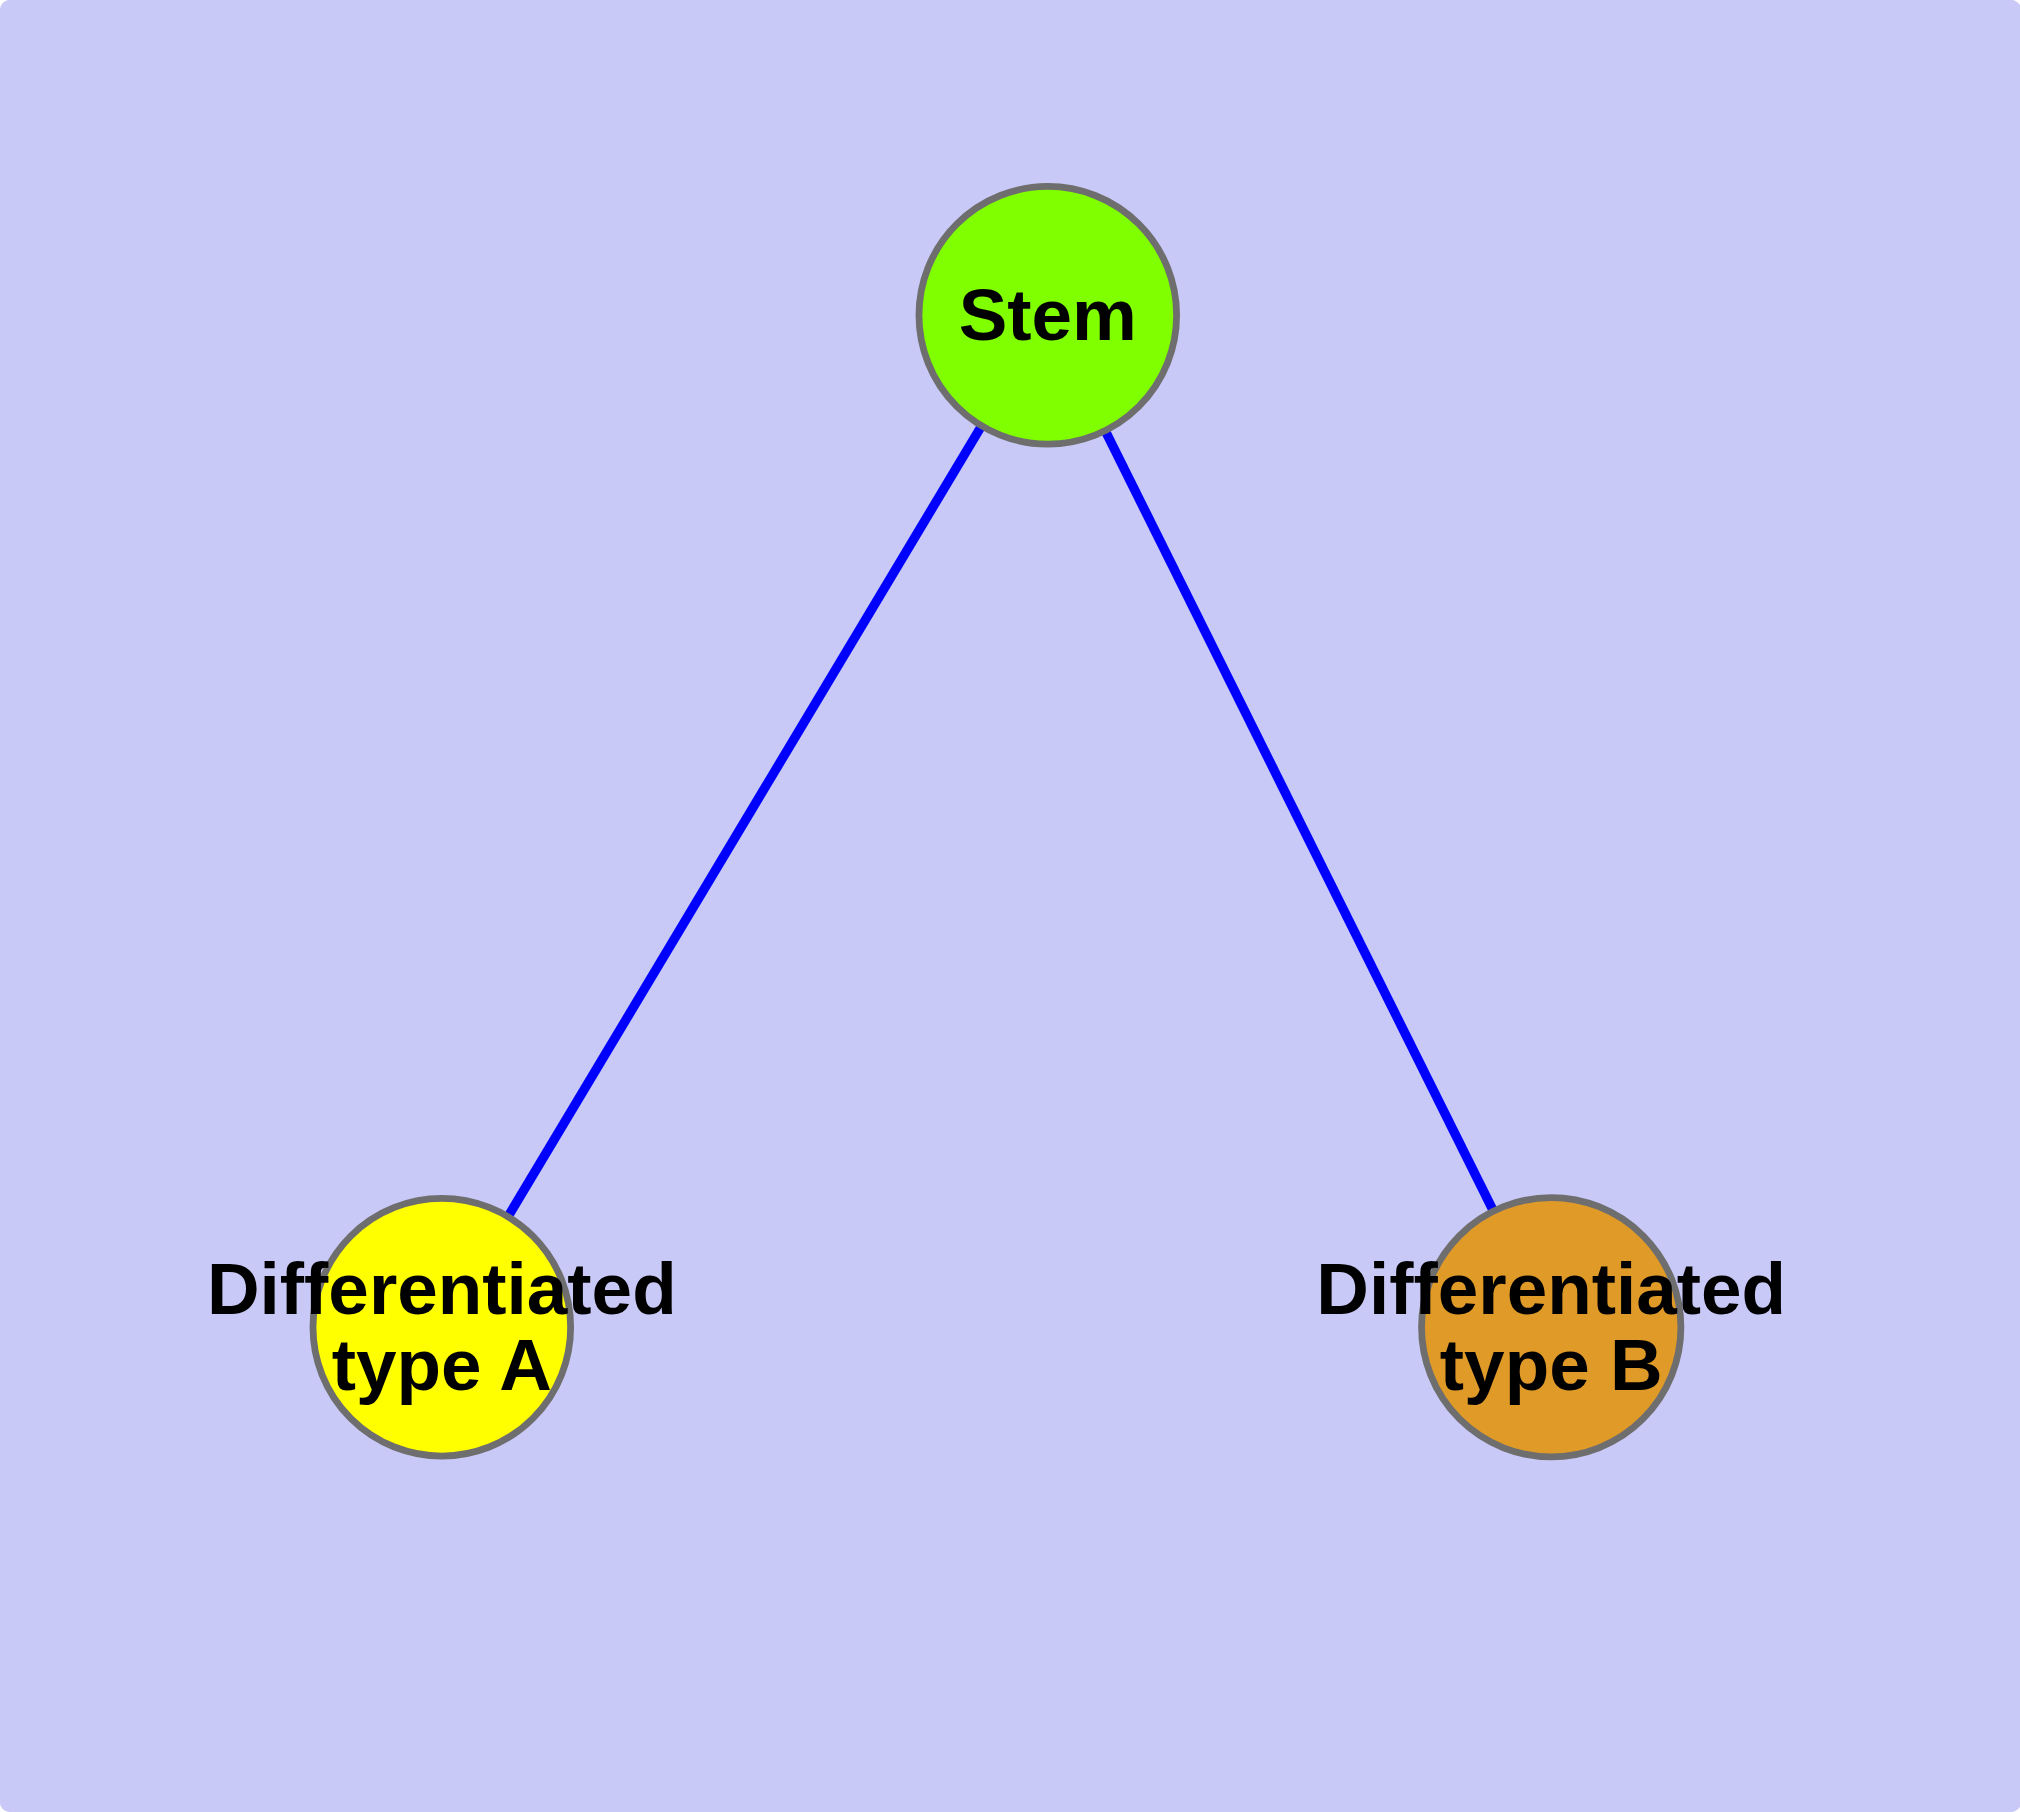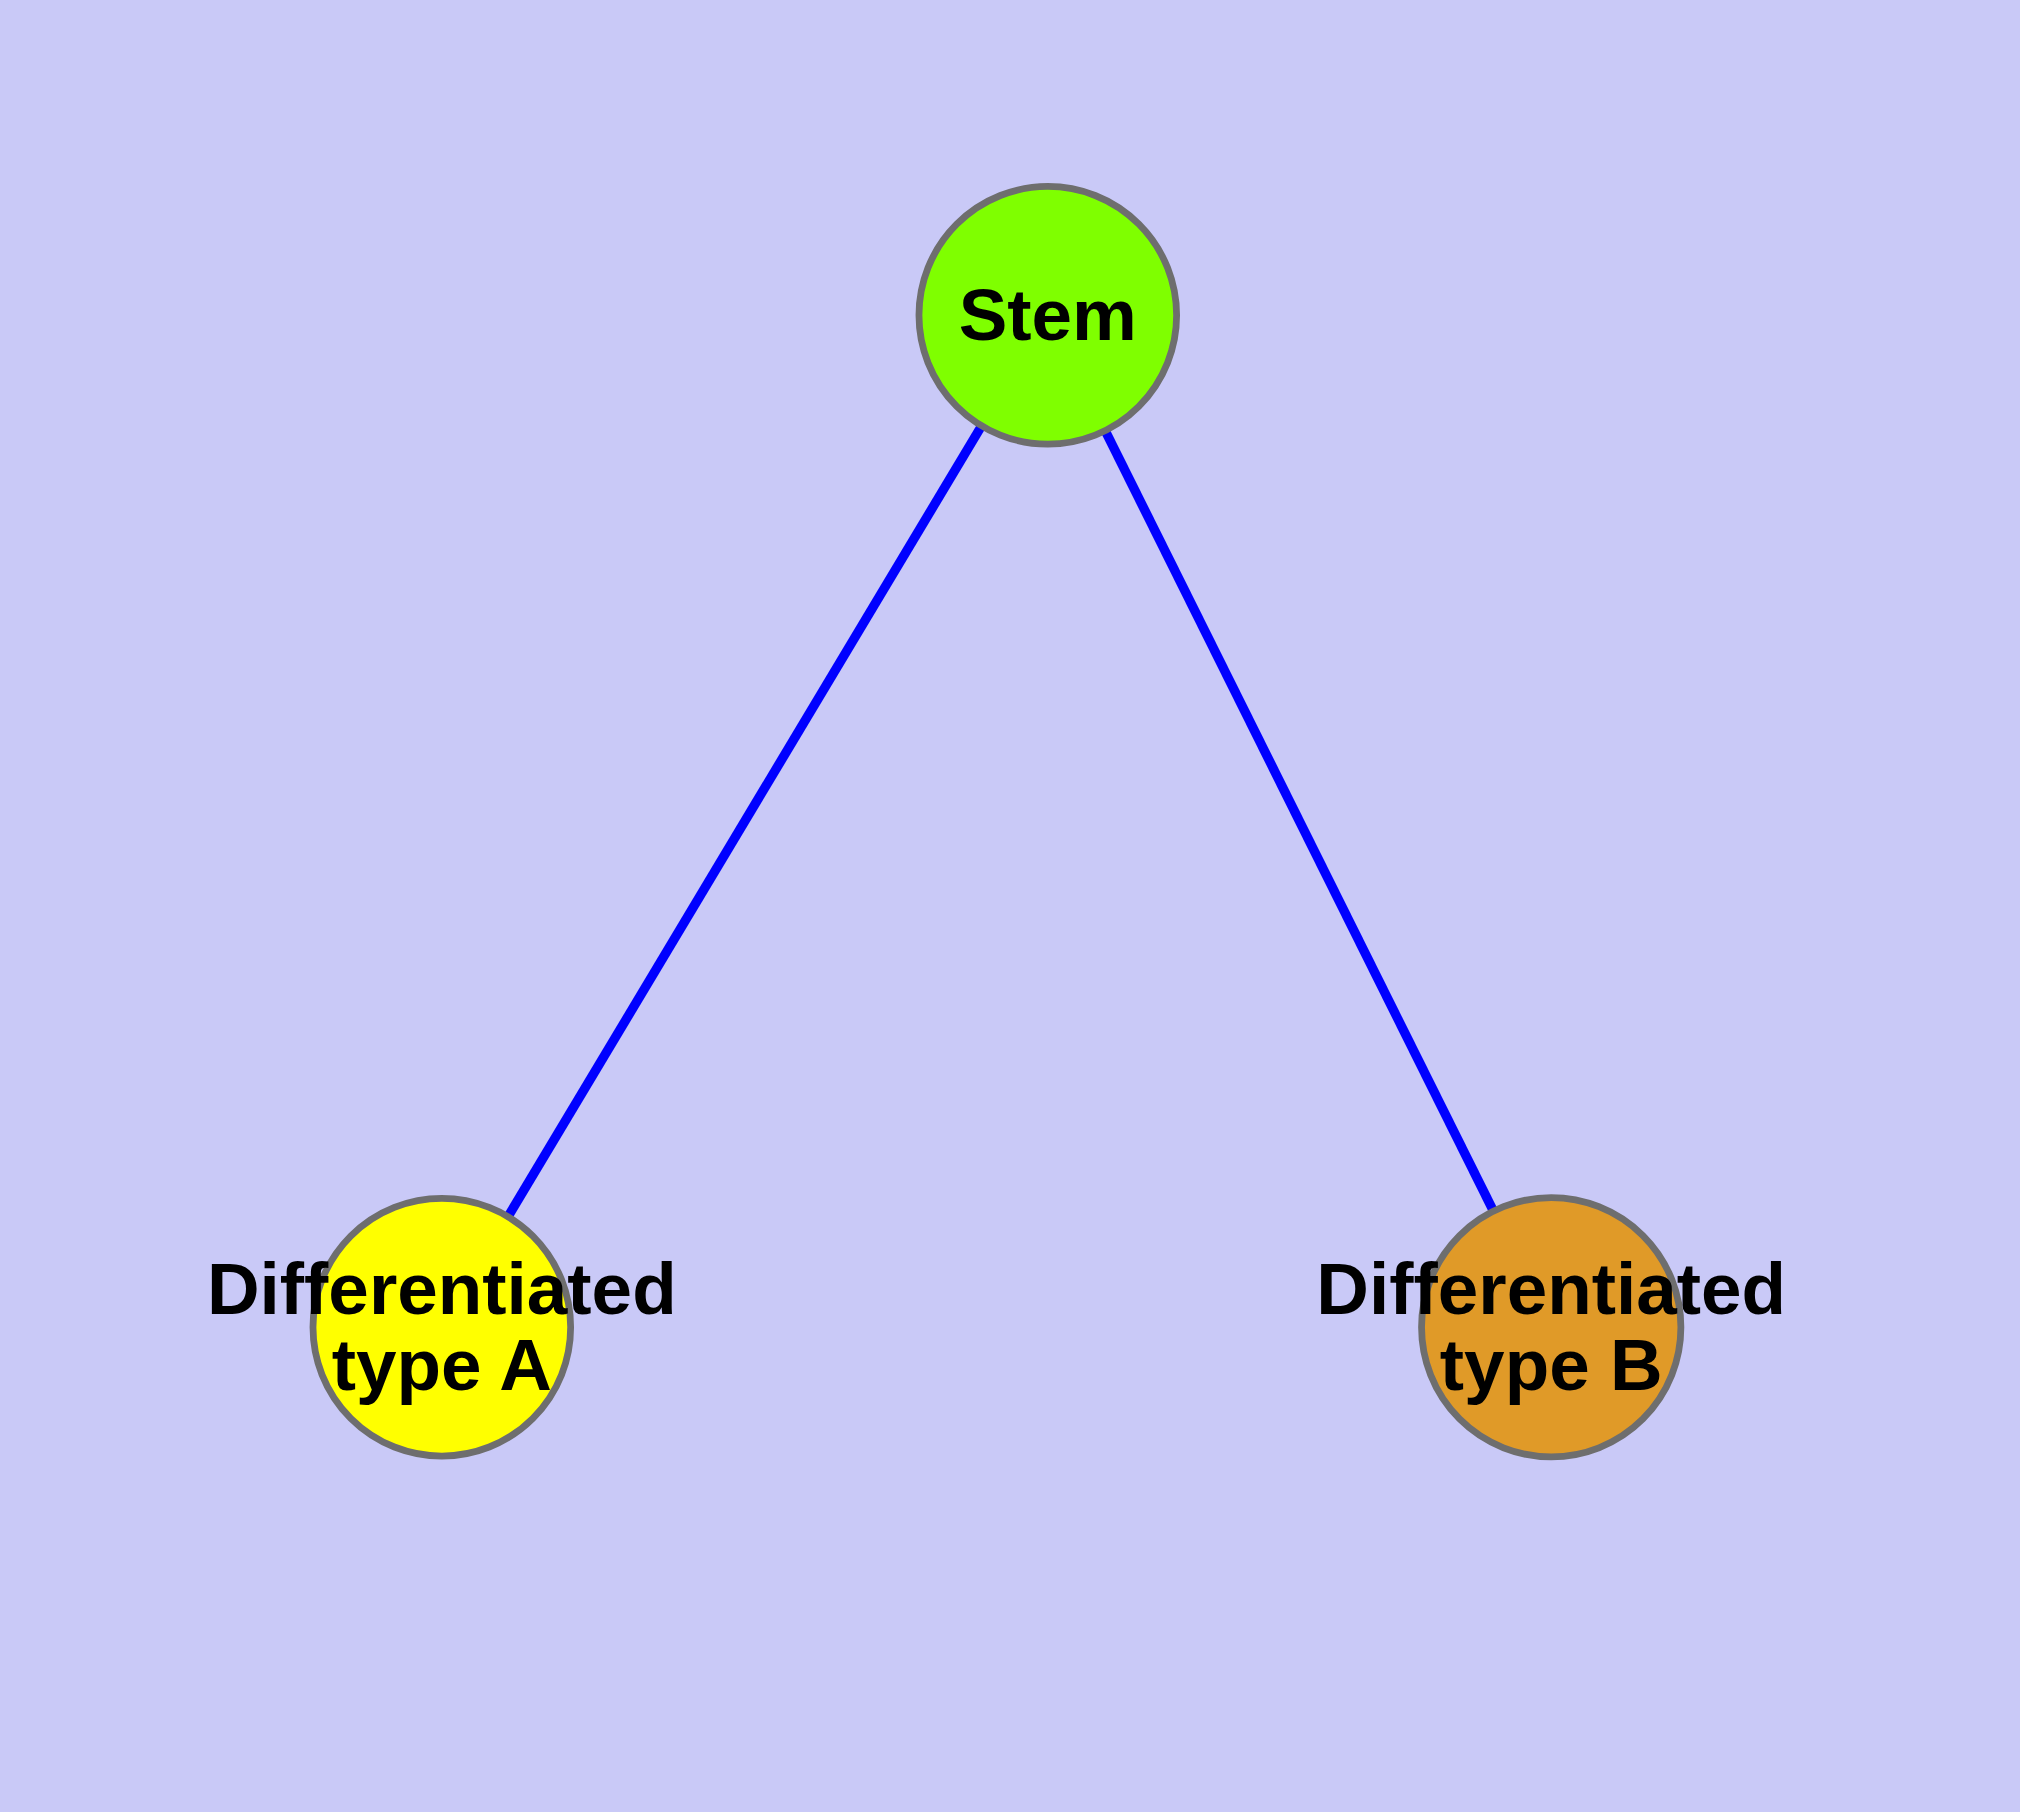--- a/index.html
+++ b/index.html
@@ -26,21 +26,21 @@
     font-family: "Liberation Sans", sans-serif;
     font-weight: bold;
     fill: #000000;
     text-anchor: middle;
     paint-order: normal;
   }
 </style>
 </head>
 <body>
 
-<div id="stage" style="width: 2021px; height: 1812px; background: rgb(201, 201, 247);">
+<div id="stage" style="width: 2021px; height: 1812px; background: rgb(201, 201, 247); border-radius: 10px;">
   <svg id="graph-svg" viewBox="0 0 2384 2138" xmlns="http://www.w3.org/2000/svg" style="width: 2021px; height: 1812px;">
 
     <rect id="bg-rect" x="0" y="0" width="2384" height="2138" fill="#c9c9f7"></rect>
 
     <g id="edges-layer">
         <line x1="1236" y1="372" x2="521" y2="1566" stroke="#0000ff" stroke-width="11" stroke-linecap="butt"></line>
         <line x1="1236" y1="372" x2="1830" y2="1566" stroke="#0000ff" stroke-width="11" stroke-linecap="butt"></line>
       </g>
     <g id="nodes-layer">
         <circle cx="1236" cy="372" r="152" fill="#7fff00" stroke="#6e6e6e" stroke-width="8"></circle>

